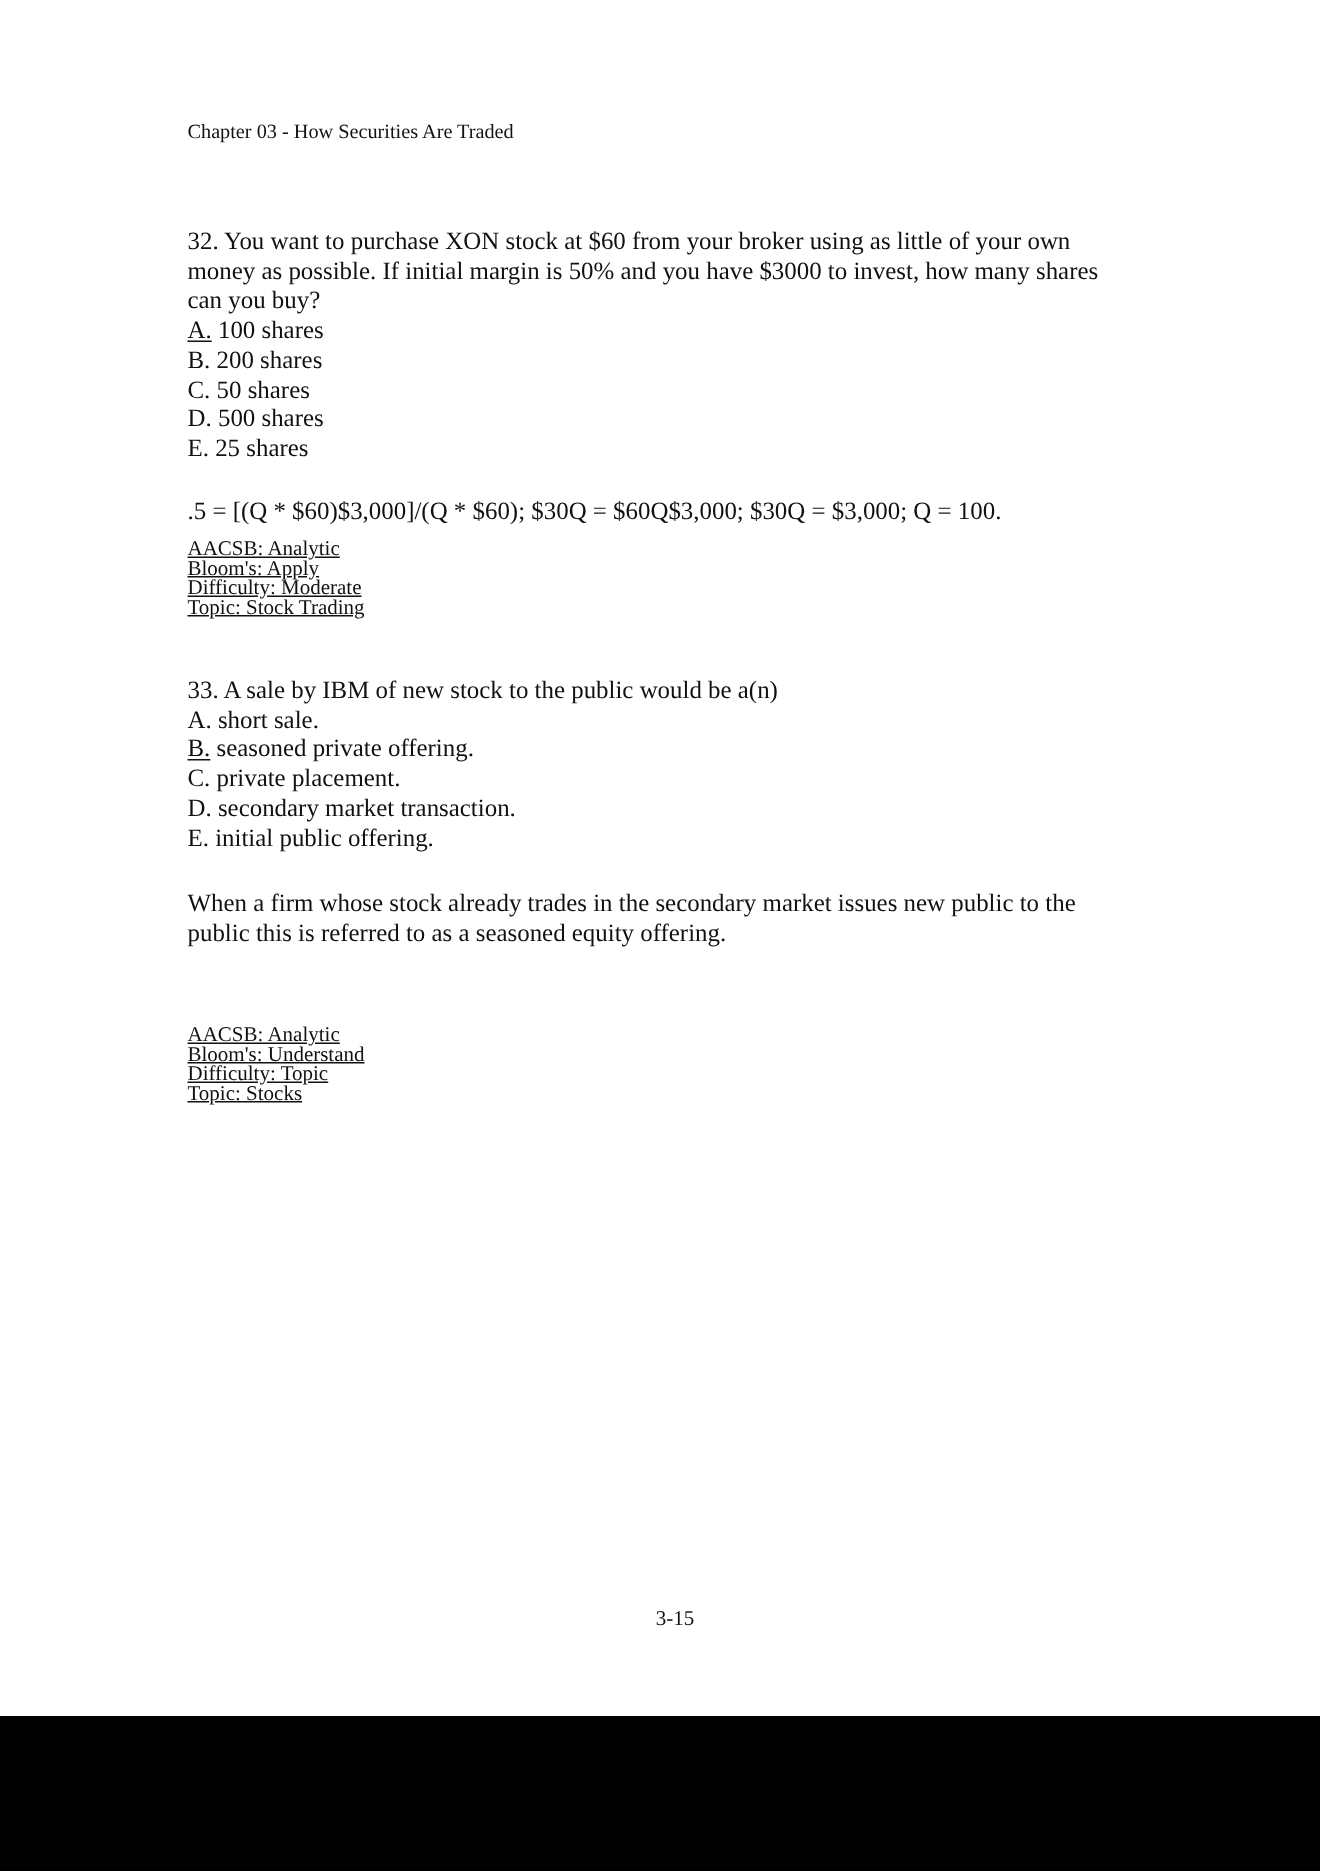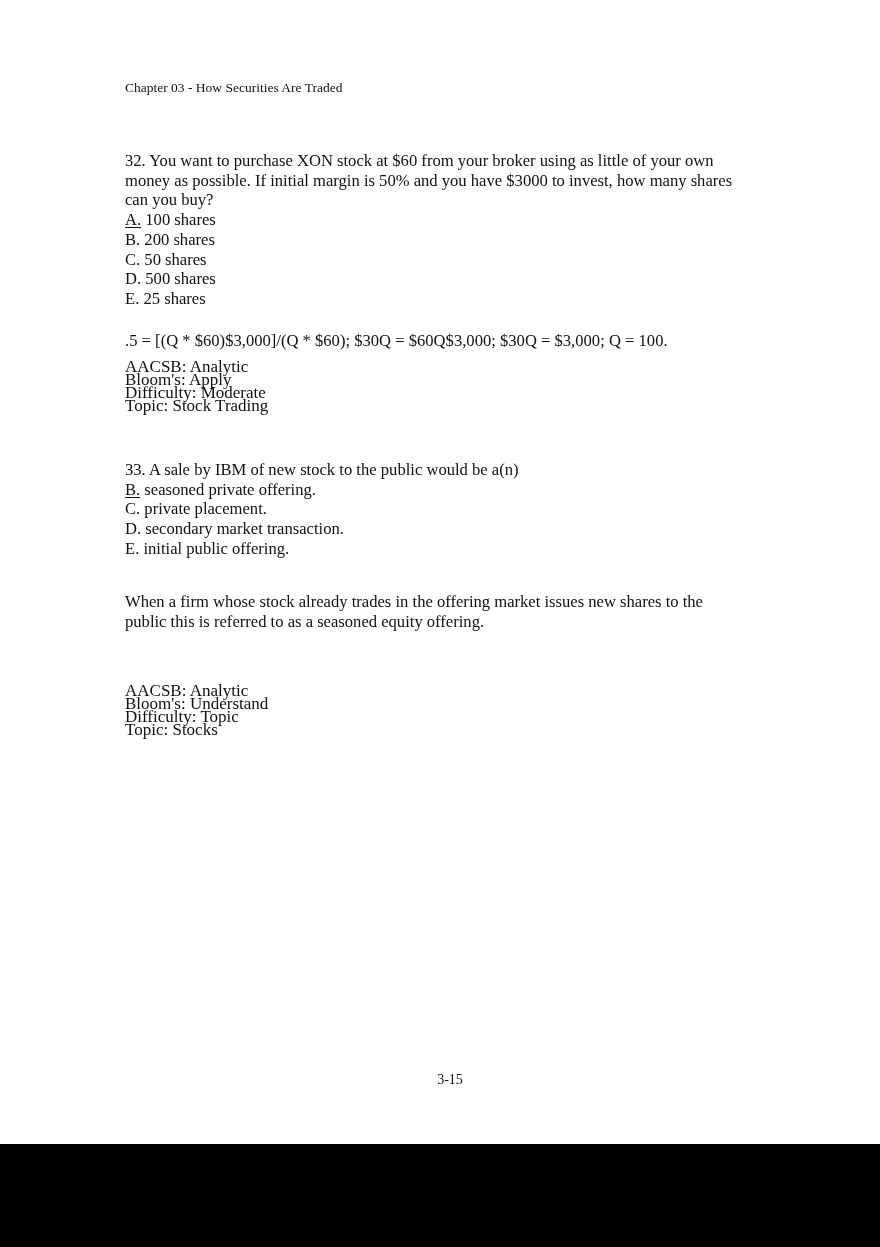--- a/index.html
+++ b/index.html
@@ -7,21 +7,21 @@
     width: 880px; height: 1247px; background: #000;
     font-family: "Liberation Serif", "DejaVu Serif", serif; color: #111;
     position: relative; overflow: hidden;
   }
   .page { position: absolute; left: 0; top: 0; width: 880px; height: 1144px; background: #fff; }
   .abs { position: absolute; left: 125px; }
   .header { top: 80px; font-size: 13.5px; line-height: 16px; text-align: right; }
   .q { font-size: 16.6px; line-height: 19.7px; width: 640px; }
   .line { white-space: nowrap; }
   .u { text-decoration: underline; text-underline-offset: 2px; }
-  .meta { font-size: 17px; line-height: 12.9px; }
+  .meta { font-size: 14px; line-height: 12.9px; text-decoration: underline; }
   .meta div { white-space: nowrap; }
   .pagenum { position: absolute; top: 1072px; left: 0; width: 900px; text-align: center; font-size: 14px; }
   .bottom-bar { position: absolute; left: 0; top: 1144px; width: 880px; height: 103px; background: #000; }
 </style>
 </head>
 <body>
 
 <div class="page">
 
   <div class="abs header">Chapter 03 - How Securities Are Traded</div>
@@ -41,30 +41,31 @@
     <div class="line">.5 = [(Q * $60)$3,000]/(Q * $60); $30Q = $60Q$3,000; $30Q = $3,000; Q = 100.</div>
   </div>
 
   <div class="abs meta" style="top:361px;">
     <div>AACSB: Analytic</div>
     <div>Bloom's: Apply</div>
     <div>Difficulty: Moderate</div>
     <div>Topic: Stock Trading</div>
   </div>
 
-  <div class="abs q" style="top:460px;">
+  <div class="abs q" style="top:450px;">
     <div class="line">33. A sale by IBM of new stock to the public would be a(n)</div>
+    <div class="line"><span>A.</span><span> short sale.</span></div>
     <div class="line"><span class="u">B.</span><span> seasoned private offering.</span></div>
     <div class="line"><span>C.</span><span> private placement.</span></div>
     <div class="line"><span>D.</span><span> secondary market transaction.</span></div>
     <div class="line"><span>E.</span><span> initial public offering.</span></div>
   </div>
 
   <div class="abs q" style="top:592px;">
-    <div class="line">When a firm whose stock already trades in the offering market issues new shares to the</div>
+    <div class="line">When a firm whose stock already trades in the secondary market issues new public to the</div>
     <div class="line">public this is referred to as a seasoned equity offering.</div>
   </div>
 
   <div class="abs meta" style="top:685px;">
     <div>AACSB: Analytic</div>
     <div>Bloom's: Understand</div>
     <div>Difficulty: Topic</div>
     <div>Topic: Stocks</div>
   </div>
 

